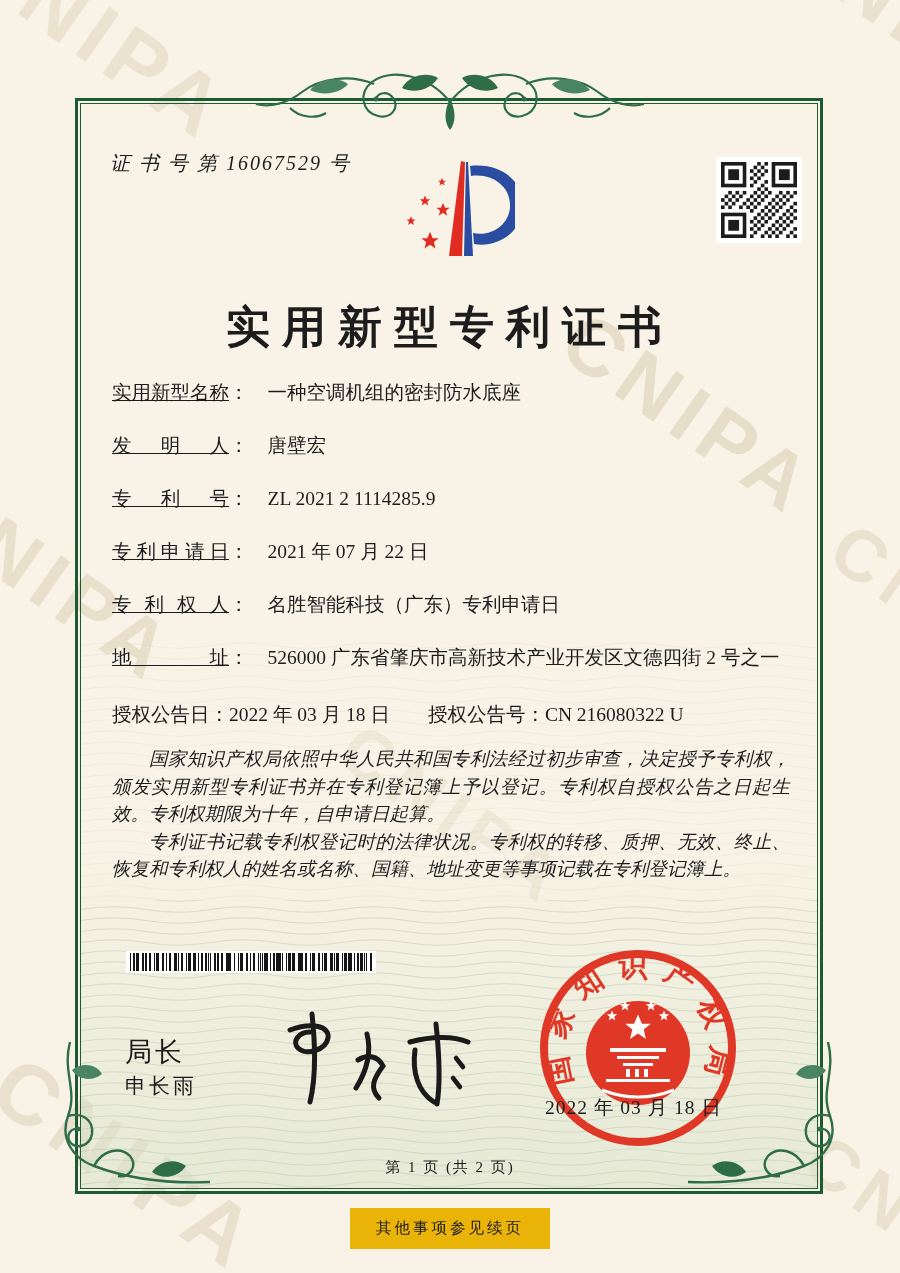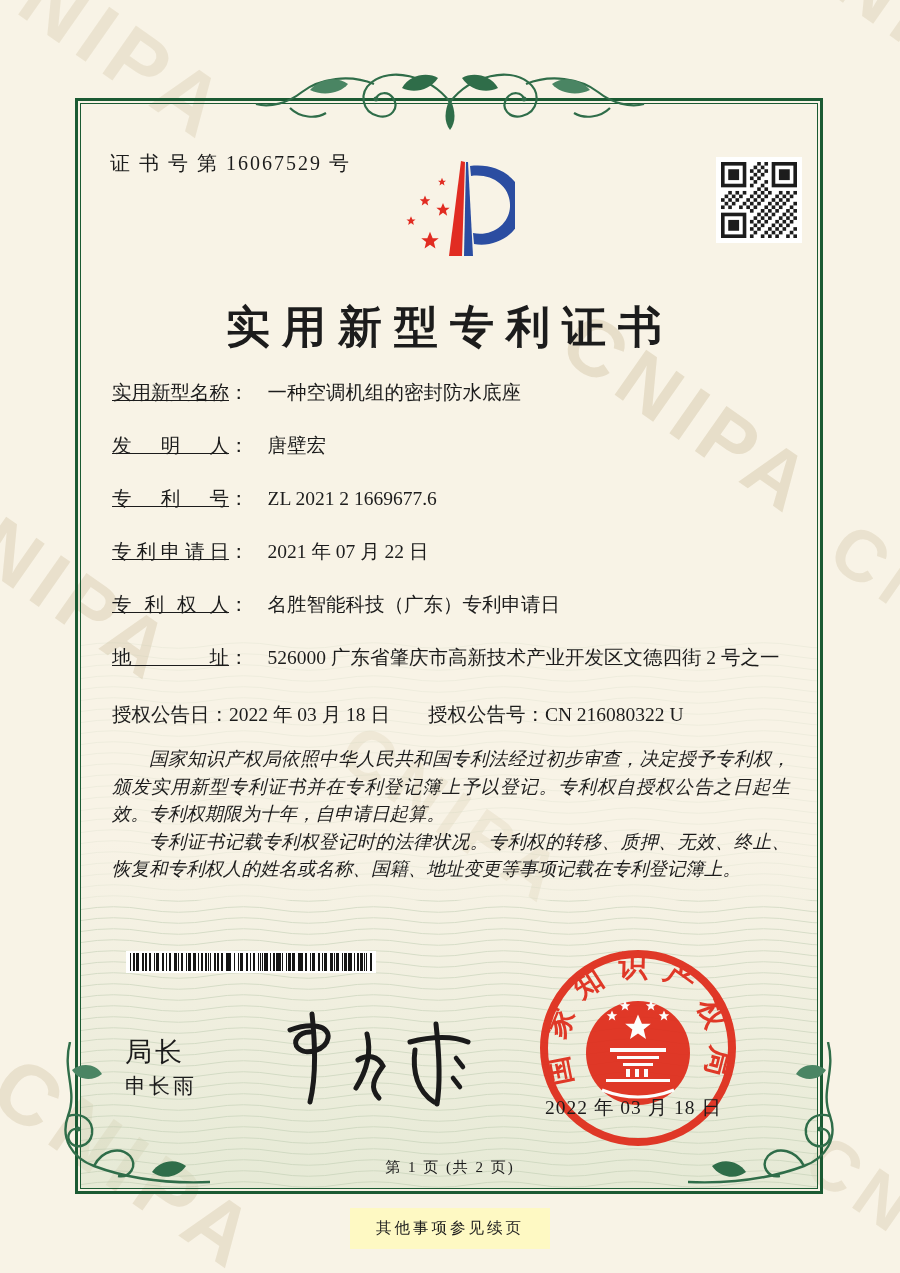--- a/index.html
+++ b/index.html
@@ -21,21 +21,21 @@
   .waves{position:absolute;left:81px;top:640px;width:736px;height:548px;z-index:1;}
   
   .frame{position:absolute;left:75px;top:98px;width:742px;height:1090px;
          border:3px solid #1b5a33;z-index:2;}
   .frame-inner{position:absolute;left:2px;top:2px;right:2px;bottom:2px;border:1px solid #1b5a33;}
   .orn{position:absolute;z-index:3;pointer-events:none;}
   .orn-top{left:250px;top:62px;}
   .orn-bl{left:40px;top:1042px;}
   .orn-br{left:688px;top:1042px;}
   
-  .certno{position:absolute;left:110px;top:150px;z-index:3;font-size:20px;letter-spacing:2px;}
+  .certno{position:absolute;left:110px;top:150px;z-index:3;font-size:20px;letter-spacing:2px;font-style:italic;}
   .logo{position:absolute;left:385px;top:156px;z-index:3;}
   .qr{position:absolute;left:716px;top:157px;z-index:3;background:#fff;padding:5px;line-height:0;}
   .title{position:absolute;left:0;right:0;top:262px;z-index:3;text-align:center;
          font-size:44px;font-weight:700;letter-spacing:12px;margin-top:36px;}
   .fields{position:absolute;left:112px;top:381px;width:682px;z-index:3;font-size:19.5px;line-height:24px;}
   .frow{display:flex;height:53px;align-items:flex-start;}
   .frow-addr{height:57px;}
   .flabel{display:inline-block;width:117px;text-align:justify;text-align-last:justify;flex:0 0 117px;text-decoration:underline;}
   .fcolon{flex:0 0 auto;}
   .fval{flex:1 1 auto;margin-left:19px;}
@@ -53,21 +53,21 @@
           repeating-linear-gradient(90deg,rgba(0,0,0,0) 0 2.5px,#151515 2.5px 5px,rgba(0,0,0,0) 5px 12px);}
   .signer-role{position:absolute;left:125px;top:1034px;z-index:3;font-size:27px;
                font-family:"Liberation Sans","DejaVu Sans",sans-serif;letter-spacing:3px;}
   .signer-name{position:absolute;left:125px;top:1072px;z-index:3;font-size:21px;
                font-family:"Liberation Sans","DejaVu Sans",sans-serif;letter-spacing:3px;}
   .sig{position:absolute;left:272px;top:1008px;z-index:3;}
   .seal{position:absolute;left:538px;top:948px;z-index:4;opacity:.93;}
   .seal-date{position:absolute;left:545px;top:1094px;z-index:5;font-size:19.5px;letter-spacing:1px;}
   .pagefoot{position:absolute;left:0;right:0;top:1158px;z-index:3;text-align:center;font-size:15px;letter-spacing:2px;}
   .contnote{position:absolute;left:50%;transform:translateX(-50%);top:1208px;z-index:3;
-            background:#fef9c3;padding:10px 26px;font-size:15.5px;letter-spacing:3px;}
+            background:#eab308;padding:10px 26px;font-size:15.5px;letter-spacing:3px;}
 </style>
 </head>
 <body>
 
 <div class="page">
 
   <div class="wm wm1">CNIPA</div>
   <div class="wm wm2">CNIPA</div>
   <div class="wm wm3">CNIPA</div>
   <div class="wm wm4">CNIPA</div>
@@ -276,21 +276,21 @@
         <span class="fval">一种空调机组的密封防水底座</span>
     </div>
     <div class="frow">
       <span class="flabel">发明人</span>
         <span class="fcolon">：</span>
         <span class="fval">唐壁宏</span>
     </div>
     <div class="frow">
       <span class="flabel">专利号</span>
         <span class="fcolon">：</span>
-        <span class="fval">ZL 2021 2 1669677.6</span>
+        <span class="fval">ZL 2021 2 1114285.9</span>
     </div>
     <div class="frow">
       <span class="flabel">专利申请日</span>
         <span class="fcolon">：</span>
         <span class="fval">2021 年 07 月 22 日</span>
     </div>
     <div class="frow">
       <span class="flabel">专利权人</span>
         <span class="fcolon">：</span>
         <span class="fval">名胜智能科技（广东）专利申请日</span>

